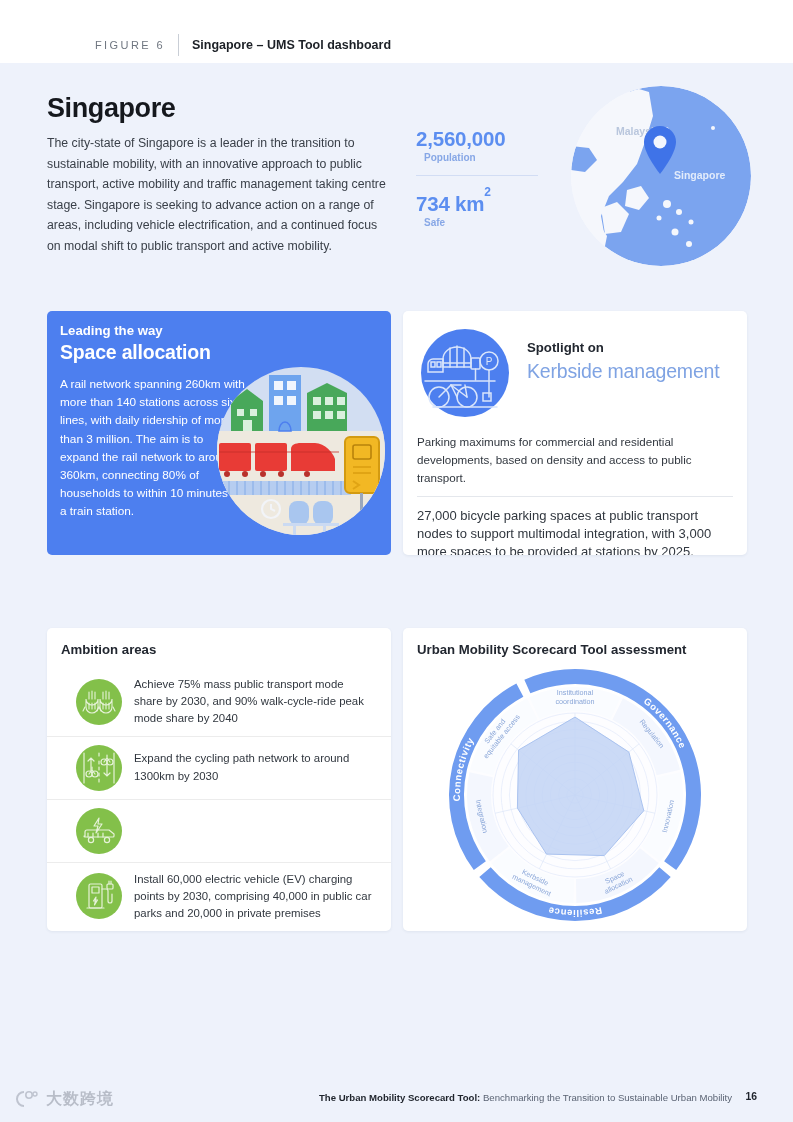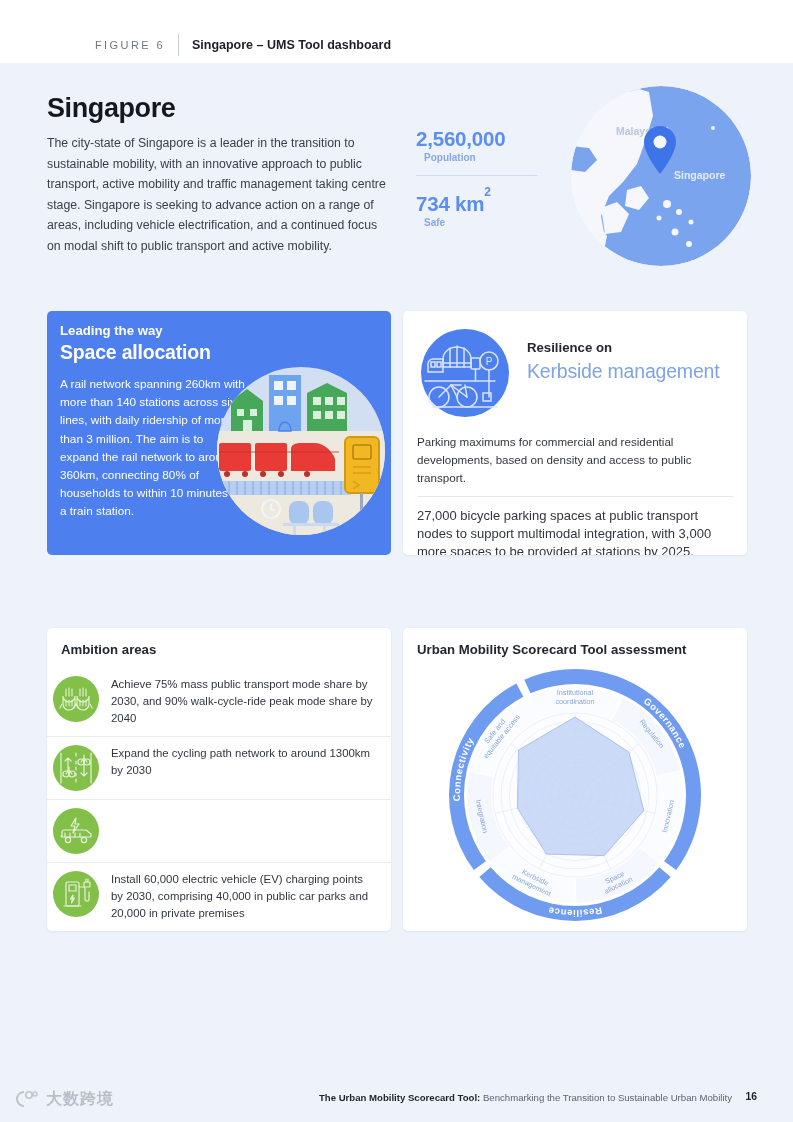--- a/index.html
+++ b/index.html
@@ -119,21 +119,21 @@
   .card-ambition {
     position: absolute; left: 47px; top: 565px; width: 344px; height: 303px;
     background: #ffffff; border-radius: 5px;
     box-shadow: 0 1px 3px rgba(30,50,90,0.07);
   }
   .amb-title {
     position: absolute; left: 14px; top: 14px;
     font-size: 13.2px; font-weight: 700; color: #222730;
   }
   .amb-list { position: absolute; left: 0; top: 40px; width: 344px; }
-  .amb-item { display: flex; align-items: flex-start; padding: 8px 16px 8px 6px; }
+  .amb-item { display: flex; align-items: center; padding: 8px 16px 8px 29px; }
   .amb-item + .amb-item { border-top: 1px solid #ececec; }
   .amb-ico { width: 46px; height: 46px; flex: 0 0 46px; margin-right: 12px; }
   .amb-txt { font-size: 11.4px; line-height: 17.2px; color: #31373f; }
 
   .card-radar {
     position: absolute; left: 403px; top: 565px; width: 344px; height: 303px;
     background: #ffffff; border-radius: 5px;
     box-shadow: 0 1px 3px rgba(30,50,90,0.07); overflow: hidden; padding-left: 20px;
   }
   .radar-title {
@@ -330,21 +330,21 @@
             <path d="M22,72 L34,60 L44,60"></path>
             <path d="M34,60 L50,72"></path>
             <path d="M40,72 L34,60"></path>
             <path d="M48,60 L50,72"></path>
             <line x1="16" y1="82" x2="80" y2="82"></line>
             <rect x="66" y="68" width="8" height="8"></rect>
           </g>
           <text x="72" y="40" text-anchor="middle" font-family="Liberation Sans, sans-serif" font-size="10" fill="#d9e5fb">P</text>
         </svg>
       </div>
-      <div class="spot-kicker">Resilience on</div>
+      <div class="spot-kicker">Spotlight on</div>
       <div class="spot-title">Kerbside management</div>
       <div class="spot-p1">Parking maximums for commercial and residential developments, based on density and access to public transport.</div>
       <div class="spot-rule"></div>
       <div class="spot-p2">27,000 bicycle parking spaces at public transport nodes to support multimodal integration, with 3,000 more spaces to be provided at stations by 2025.</div>
     </div>
 
     <div class="card-ambition">
       <div class="amb-title">Ambition areas</div>
       <div class="amb-list">
 

